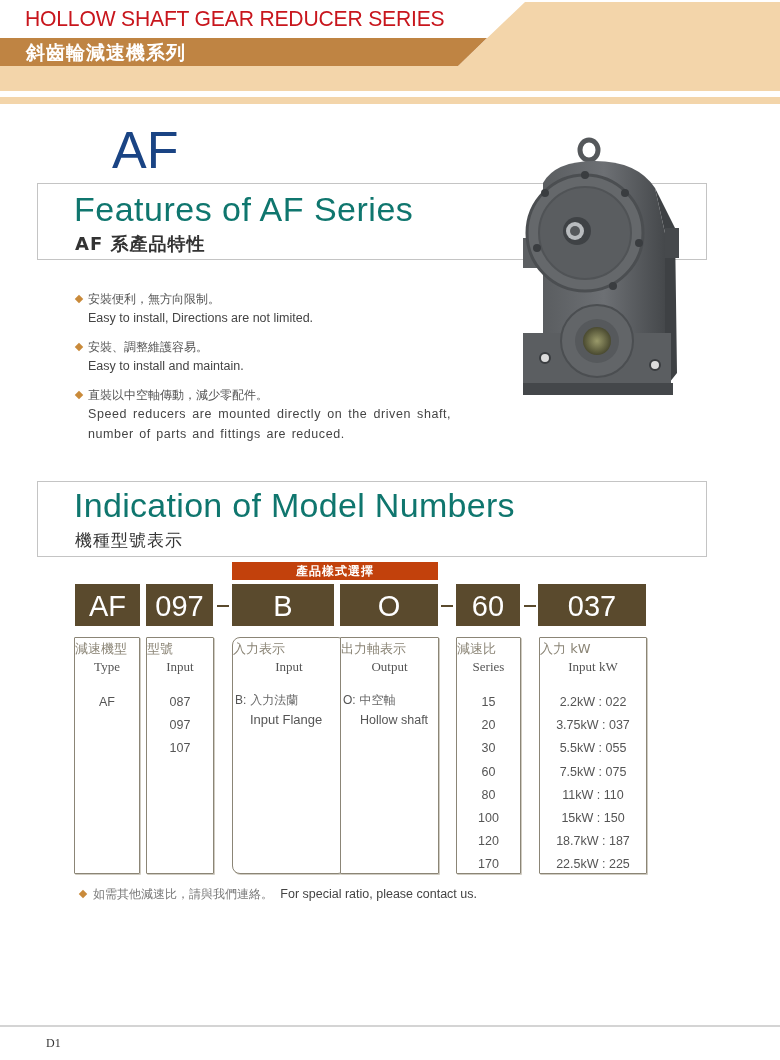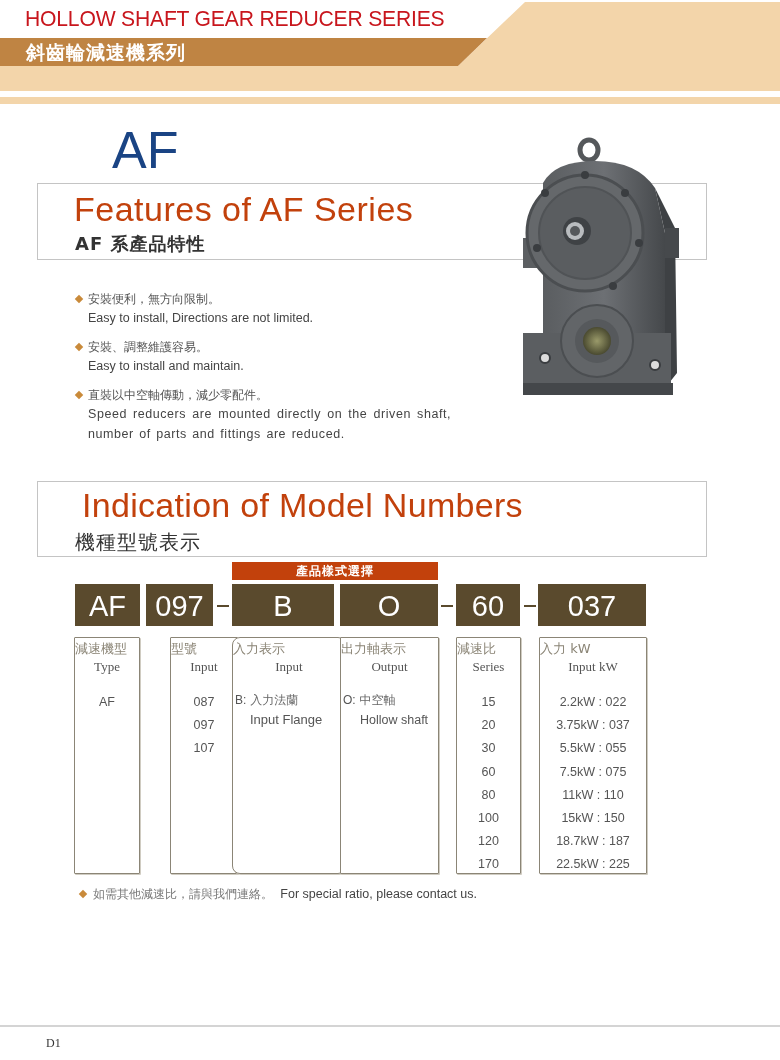--- a/index.html
+++ b/index.html
@@ -29,30 +29,30 @@
   }
 
   
   .section-box {
     position: absolute; border: 1px solid #c4c4c4; background: #fff;
   }
   .features-box { left: 37px; top: 183px; width: 670px; height: 77px; }
   .model-box { left: 37px; top: 481px; width: 670px; height: 76px; }
   .section-title-en {
     position: absolute; left: 36px; top: 6px;
-    font-size: 34px; color: #c2410c; letter-spacing: 0.5px;
-    font-family: "Liberation Sans", sans-serif;
-  }
-  .model-box .section-title-en { top: 4px; letter-spacing: 0.3px; margin-left: 8px; }
+    font-size: 34px; color: #0f766e; letter-spacing: 0.5px;
+    font-family: "Liberation Sans", sans-serif;
+  }
+  .model-box .section-title-en { top: 4px; letter-spacing: 0.3px; }
   .section-title-zh {
     position: absolute; left: 37px; top: 48px;
     font-size: 18px; color: #333; font-weight: bold; letter-spacing: 1px;
     font-family: "DejaVu Sans", sans-serif;
   }
-  .model-box .section-title-zh { top: 47px; font-weight: normal; font-size: 20px; color: #333; }
+  .model-box .section-title-zh { top: 47px; font-weight: normal; font-size: 17px; color: #333; }
 
   
   .product-image { position: absolute; left: 515px; top: 133px; width: 170px; height: 270px; }
 
   
   .feature-list { position: absolute; left: 76px; top: 290px; width: 400px; }
   .feature-item { margin-bottom: 10px; }
   .feature-zh {
     font-size: 12px; color: #555; position: relative; padding-left: 12px;
     font-family: "DejaVu Sans", sans-serif; line-height: 18px;
@@ -242,21 +242,21 @@
 <div class="code-box" style="left:538px;width:108px;">037</div>
 
 <div class="col" style="left:74px;width:66px;">
   <div class="col-head-zh">減速機型</div>
   <div class="col-head-en">Type</div>
   <div class="col-values">
     <div class="col-value">AF</div>
   </div>
 </div>
 
-<div class="col" style="left:146px;width:68px;margin-left:24px;">
+<div class="col" style="left:146px;width:68px;">
   <div class="col-head-zh">型號</div>
   <div class="col-head-en">Input</div>
   <div class="col-values">
     <div class="col-value">087</div>
     <div class="col-value">097</div>
     <div class="col-value">107</div>
   </div>
 </div>
 
 <div class="col" style="left:232px;width:114px;border-radius:8px;">

